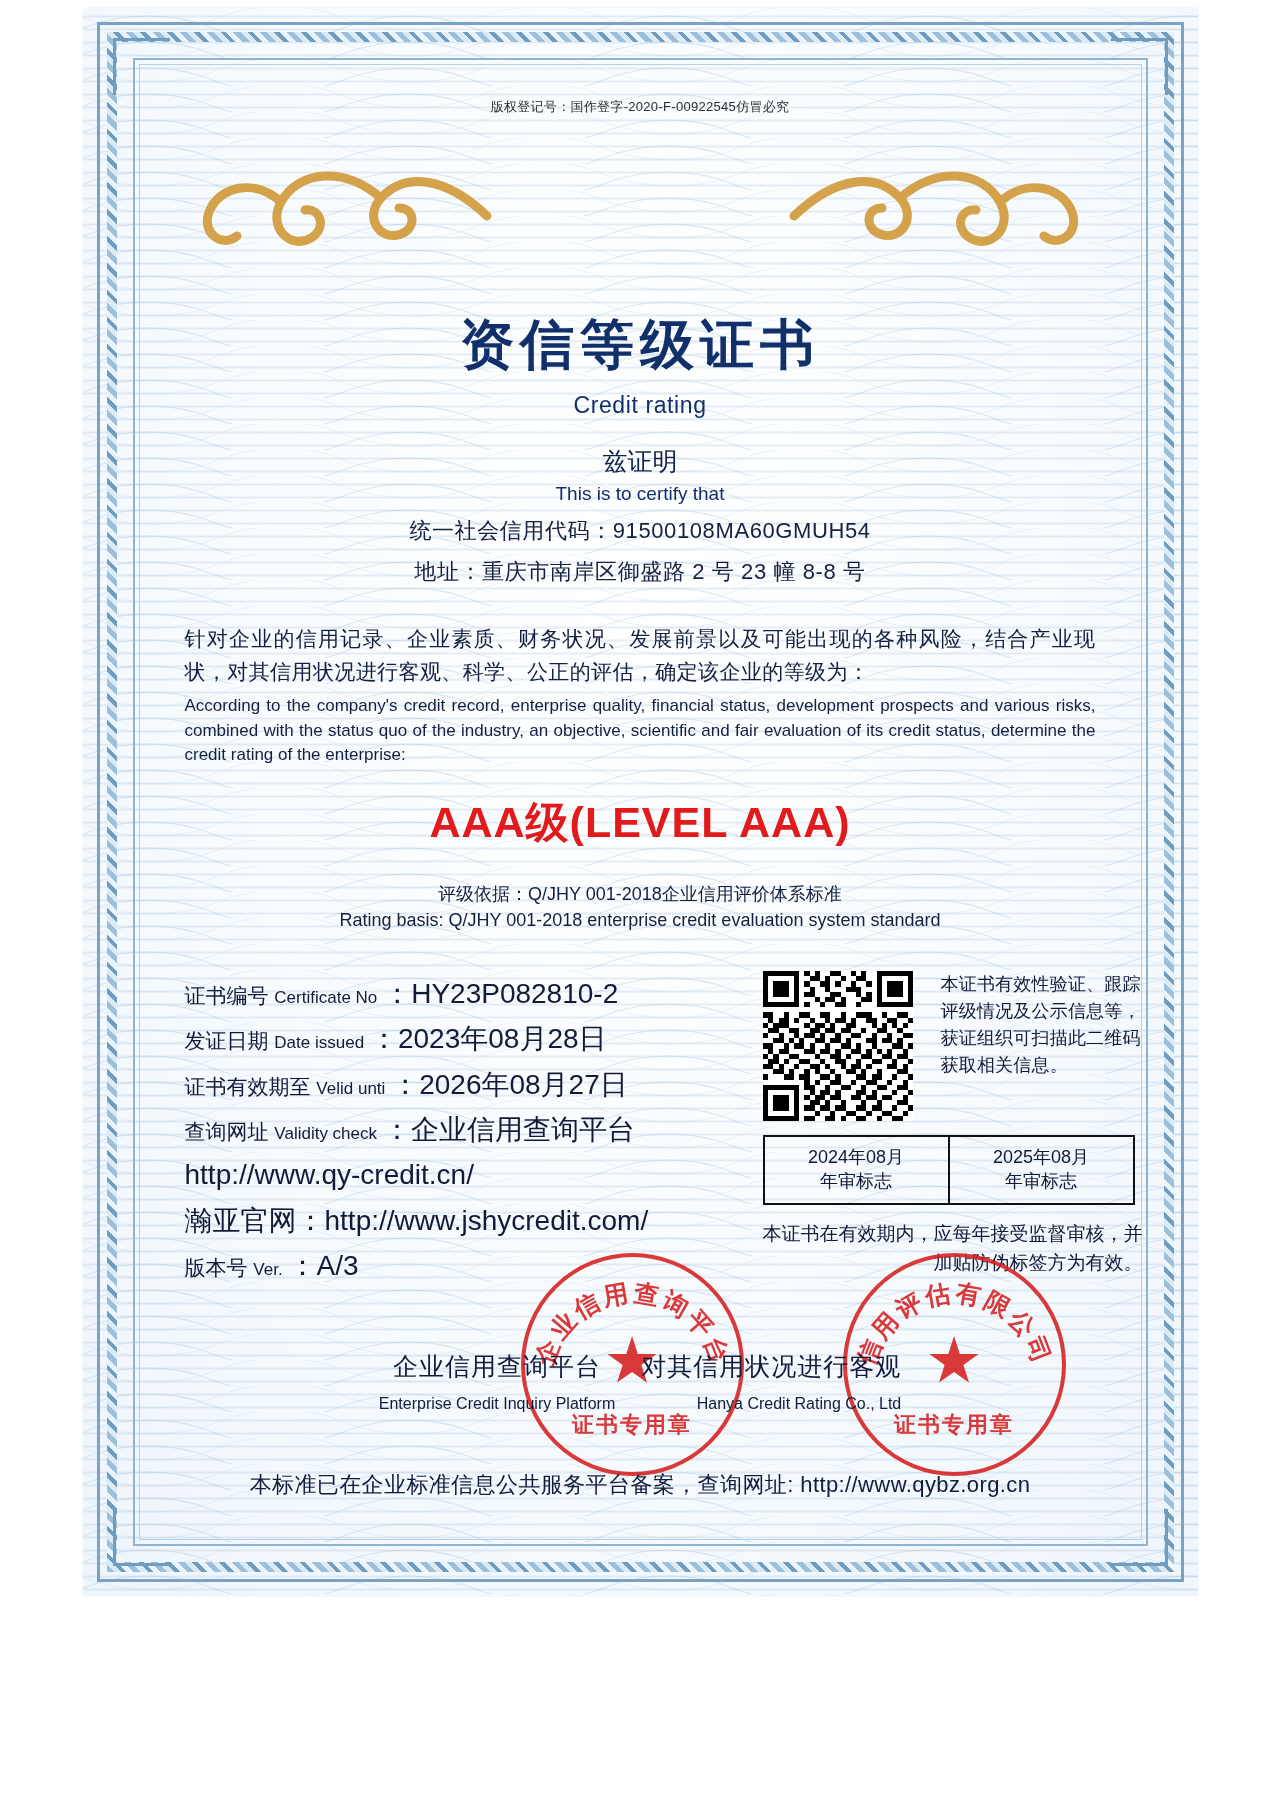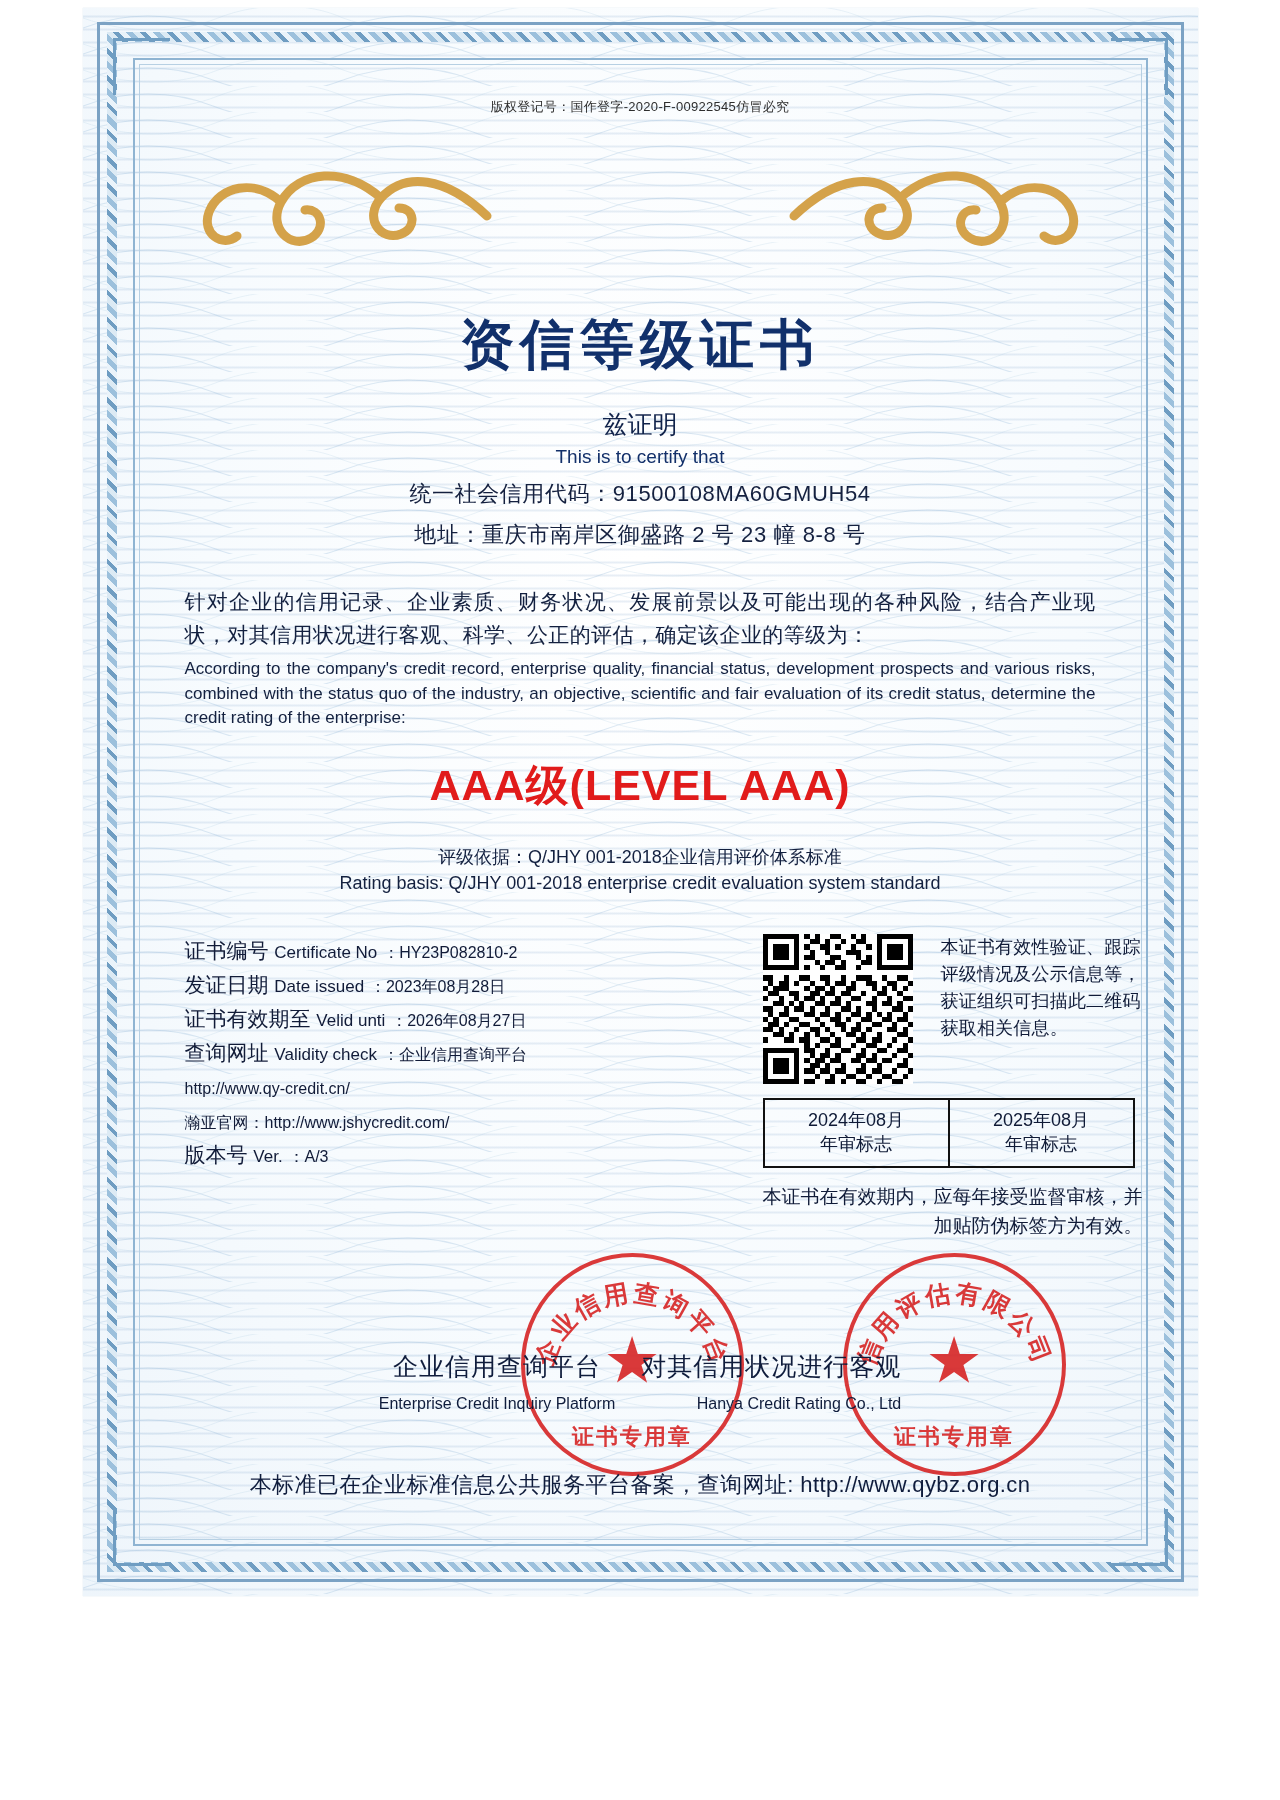--- a/index.html
+++ b/index.html
@@ -225,21 +225,21 @@
     flex: 0 0 560px;
     color: #111b38;
   }
   .d-row {
     font-size: 21px;
     line-height: 1.62;
     white-space: nowrap;
   }
   .d-row .lbl-cn { font-size: 21px; }
   .d-row .lbl-en { font-size: 17px; }
-  .d-row .val { font-size: 16px; }
+  .d-row .val { font-size: 28px; }
 
   .qr-area {
     flex: 1;
     display: flex;
     flex-direction: column;
   }
   .qr-top {
     display: flex;
     gap: 28px;
   }
@@ -302,21 +302,21 @@
     font-size: 56px;
     line-height: 1;
   }
   .seal .arc-text {
     position: absolute;
     inset: 0;
   }
   .seal .bottom-text {
     position: absolute;
     left: 0; right: 0;
-    bottom: 20px;
+    bottom: 32px;
     text-align: center;
     color: #d61f1f;
     font-size: 22px;
     font-weight: bold;
     letter-spacing: 2px;
   }
 
   .org-labels {
     position: absolute;
     left: 0; right: 0;
@@ -385,20 +385,21 @@
       </svg>
       <svg class="flourish right" viewBox="0 0 300 110">
         <path d="M8 58 C 50 18, 90 14, 114 40 C 132 60, 114 84, 94 76 C 78 70, 80 50, 96 50
                  M114 40 C 150 8, 196 12, 214 44 C 228 70, 204 92, 184 80 C 168 70, 174 50, 190 52
                  M214 44 C 240 20, 276 28, 286 54 C 294 76, 272 90, 258 78" fill="none" stroke="#d4a24a" stroke-width="9" stroke-linecap="round"></path>
       </svg>
 
     </div>
 
     <div class="title-cn">资信等级证书</div>
+    <div class="title-en">Credit rating</div>
 
     <div class="certify-cn">兹证明</div>
     <div class="certify-en">This is to certify that</div>
 
     <div class="sub-line">统一社会信用代码：91500108MA60GMUH54</div>
     <div class="sub-line">地址：重庆市南岸区御盛路 2 号 23 幢 8-8 号</div>
 
     <div class="body-block">
       <div class="body-cn">针对企业的信用记录、企业素质、财务状况、发展前景以及可能出现的各种风险，结合产业现状，对其信用状况进行客观、科学、公正的评估，确定该企业的等级为：</div>
       <div class="body-en">According to the company's credit record, enterprise quality, financial status, development prospects and various risks, combined with the status quo of the industry, an objective, scientific and fair evaluation of its credit status, determine the credit rating of the enterprise:</div>

